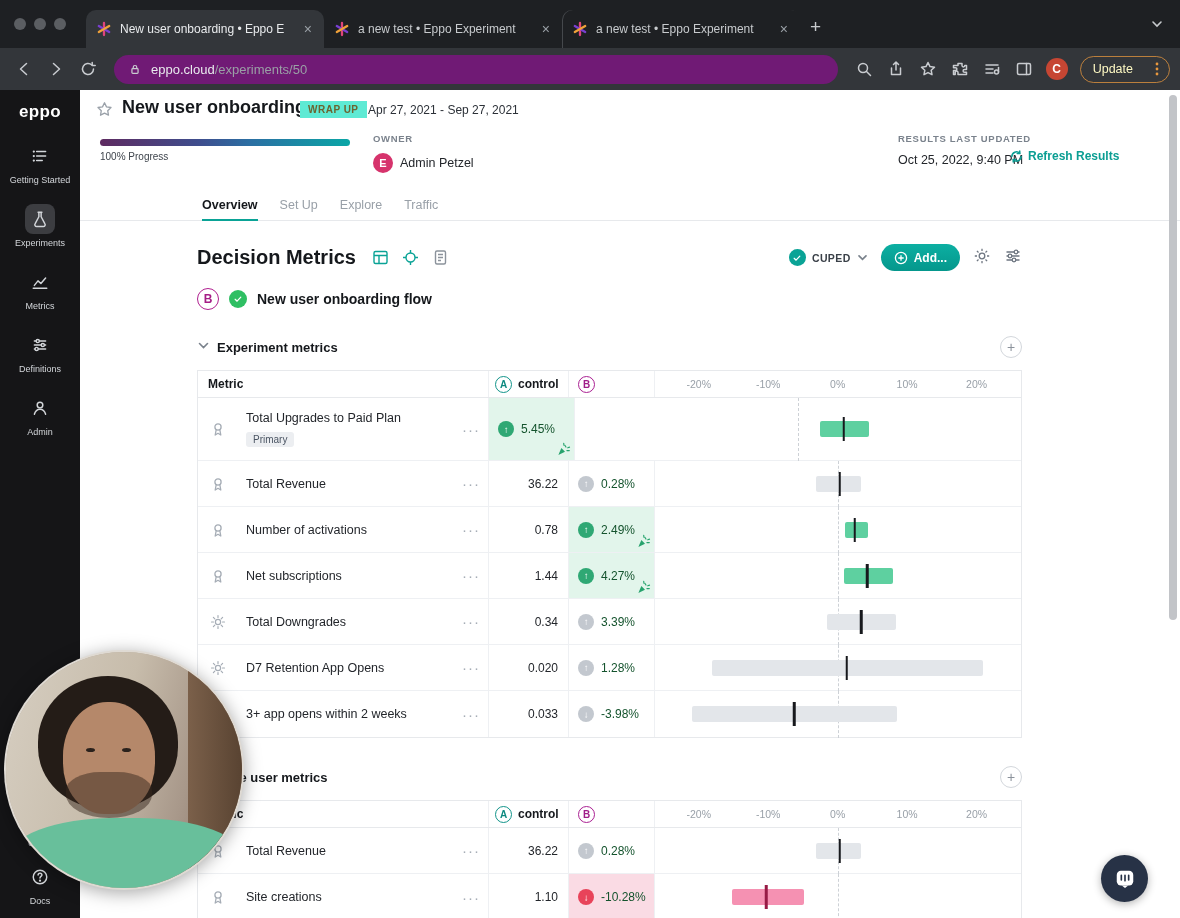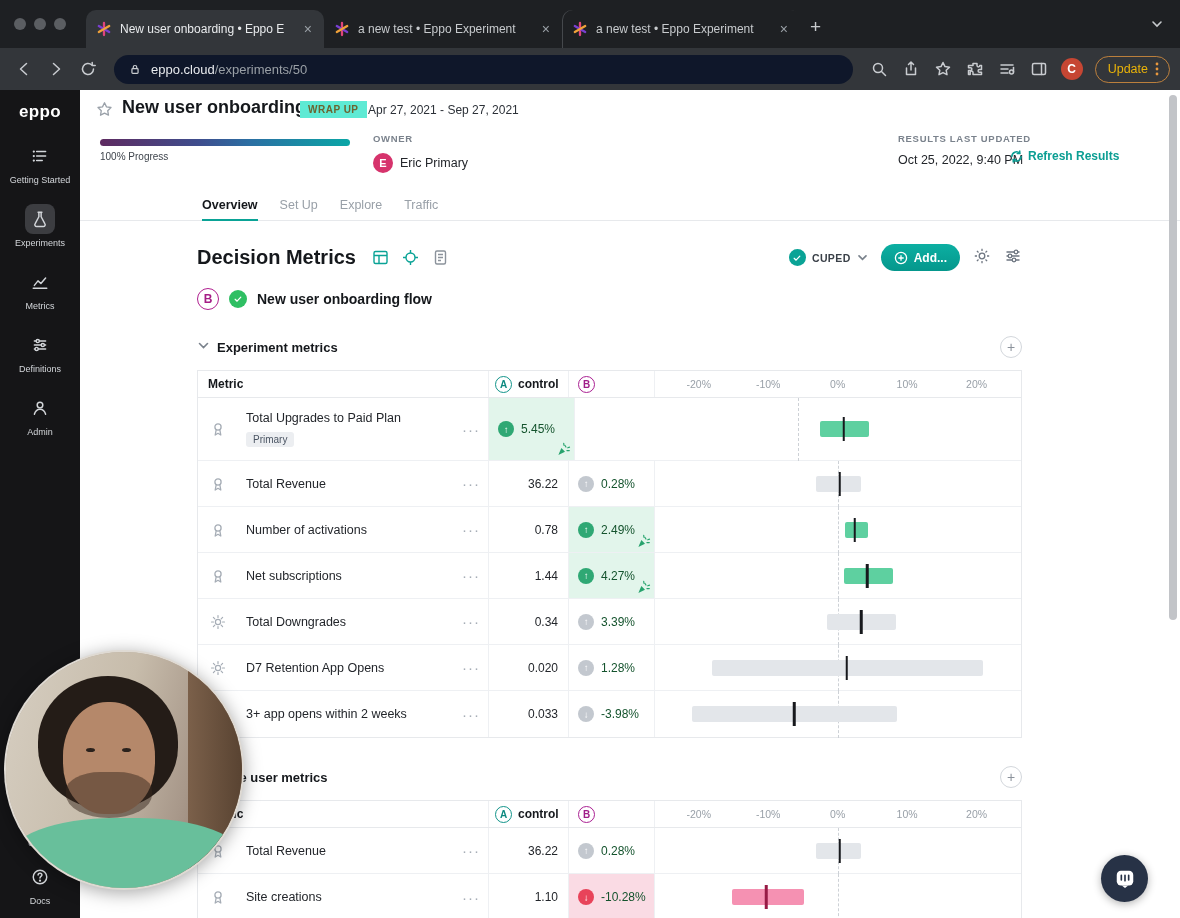--- a/index.html
+++ b/index.html
@@ -21,29 +21,29 @@
   .btab .fav svg { width:16px; height:16px; }
   .btab .btitle { flex:1; white-space:nowrap; overflow:hidden; }
   .btab .bclose { color:#9aa0a6; font-size:14px; padding:0 2px; }
   .newtab { color:#c7cacd; font-size:19px; align-self:center; margin:6px 0 0 10px; }
   .strip-chev { position:absolute; right:16px; top:17px; width:14px; height:14px; color:#c7cacd; }
 
   .toolbar { position:absolute; left:0; top:48px; width:100%; height:42px; background:#33363a;
     display:flex; align-items:center; padding:0 10px; gap:4px; }
   .tbic { width:28px; height:28px; display:flex; align-items:center; justify-content:center; flex:0 0 28px; }
   .tbic svg { width:18px; height:18px; stroke:#c9ccd0; fill:none; stroke-width:1.5; stroke-linecap:round; stroke-linejoin:round; }
-  .addr { flex:1; height:29px; margin:0 8px; background:#0f172a; border-radius:15px;
+  .addr { flex:1; height:29px; margin:0 8px; background:#701a75; border-radius:15px;
     display:flex; align-items:center; padding:0 14px; gap:9px; }
   .addr svg { width:14px; height:14px; stroke:#c9ccd0; fill:none; stroke-width:1.4; }
   .url { color:#e8eaed; font-size:13px; white-space:nowrap; }
   .url .path { color:#9aa0a6; }
   .avatar { width:22px; height:22px; border-radius:50%; background:#c64633; color:#fff;
     font-size:12px; font-weight:bold; display:flex; align-items:center; justify-content:center; margin:0 4px; }
-  .update-pill { display:flex; align-items:center; gap:7px; height:27px; padding:0 10px 0 12px;
-    border:1px solid rgba(233,152,61,.75); border-radius:14px; color:#eab308; font-size:12.5px; margin-left:4px; }
+  .update-pill { display:flex; align-items:center; gap:22px; height:27px; padding:0 10px 0 12px;
+    border:1px solid rgba(233,152,61,.75); border-radius:14px; color:#fef9c3; font-size:12.5px; margin-left:4px; }
   .update-pill svg { width:4px; height:14px; }
 
   
   .sidebar { position:absolute; left:0; top:90px; bottom:0; width:80px; background:#151517;
     display:flex; flex-direction:column; align-items:center; z-index:5; }
   .logo { color:#fff; font-size:17px; font-weight:bold; margin-top:12px; letter-spacing:.3px; }
   .side-nav { display:flex; flex-direction:column; align-items:center; width:100%; }
   .side-item { display:flex; flex-direction:column; align-items:center; gap:4px; margin-top:19px; width:100%; }
   .side-item .icon-box { width:30px; height:30px; display:flex; align-items:center; justify-content:center; border-radius:8px; }
   .side-item.active .icon-box { background:#3c3d41; }
@@ -377,21 +377,21 @@
       <h1 class="exp-title">New user onboarding</h1>
       <span class="wrap-badge">WRAP UP</span>
       <span class="exp-dates">Apr 27, 2021 - Sep 27, 2021</span>
       <div class="progress-track"></div>
       <div class="progress-label">100% Progress</div>
 
       <div class="hblock owner-block">
         <div class="hlab">OWNER</div>
         <div class="hrow">
           <span class="mini-avatar">E</span>
-          <span>Eric Primary</span>
+          <span>Admin Petzel</span>
         </div>
       </div>
       <div class="hblock results-block">
         <div class="hlab">RESULTS LAST UPDATED</div>
         <div class="hrow">
             <span>Oct 25, 2022, 9:40 PM</span>
           </div>
       </div>
       <div class="refresh-btn">
         <svg viewBox="0 0 14 14">

